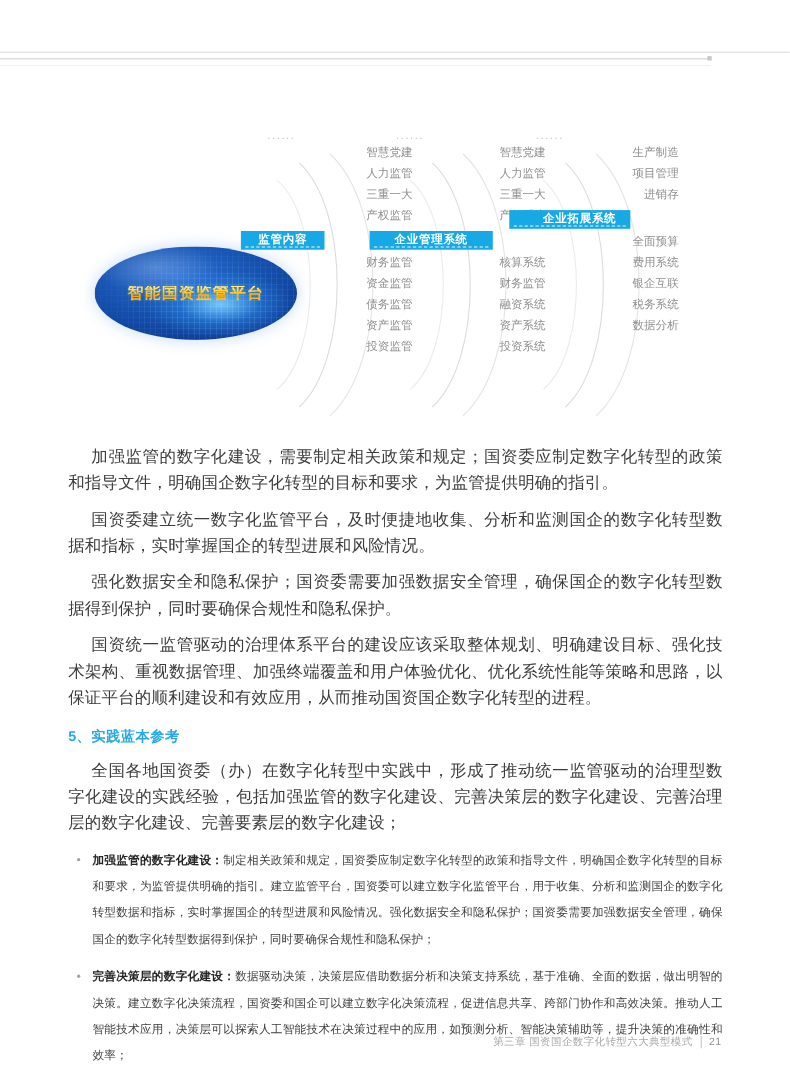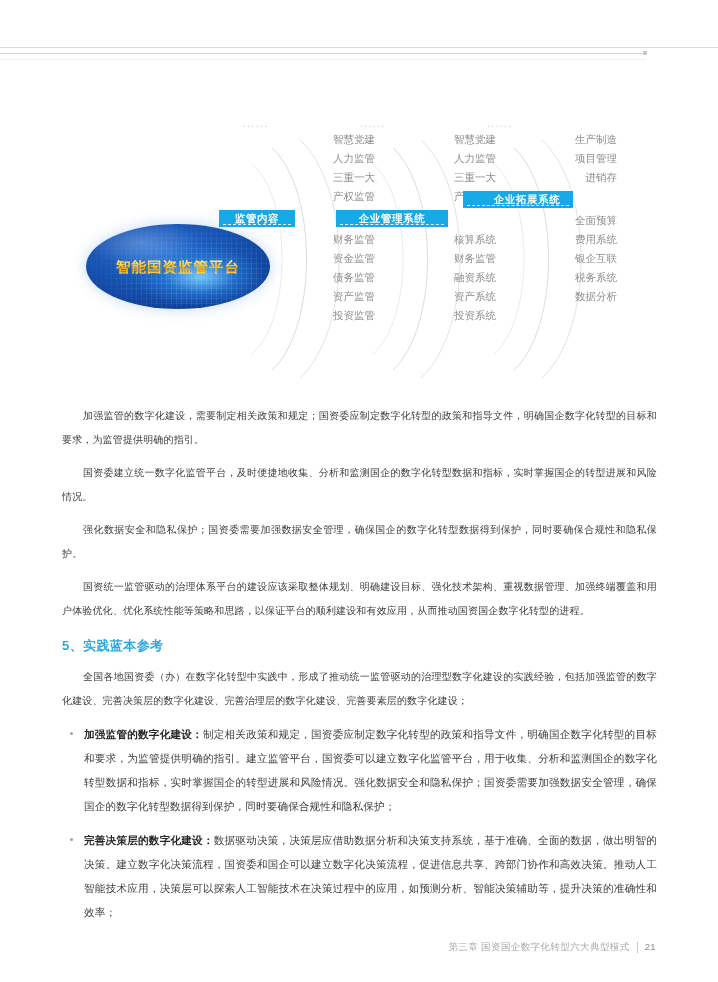--- a/index.html
+++ b/index.html
@@ -181,21 +181,21 @@
   .col-3 .dots { padding-left: 40px; }
 
   
   .content {
     position: absolute;
     left: 62px; top: 404px;
     width: 595px;
   }
   p.para {
     margin: 0 0 9px 0;
-    font-size: 10px;
+    font-size: 15px;
     line-height: 24px;
     color: #3d3d3d;
     text-indent: 21px;
     text-align: justify;
     letter-spacing: 0.15px;
   }
   h2.section-heading {
     margin: 10px 0 6px 0;
     font-size: 13px;
     font-weight: 700;

